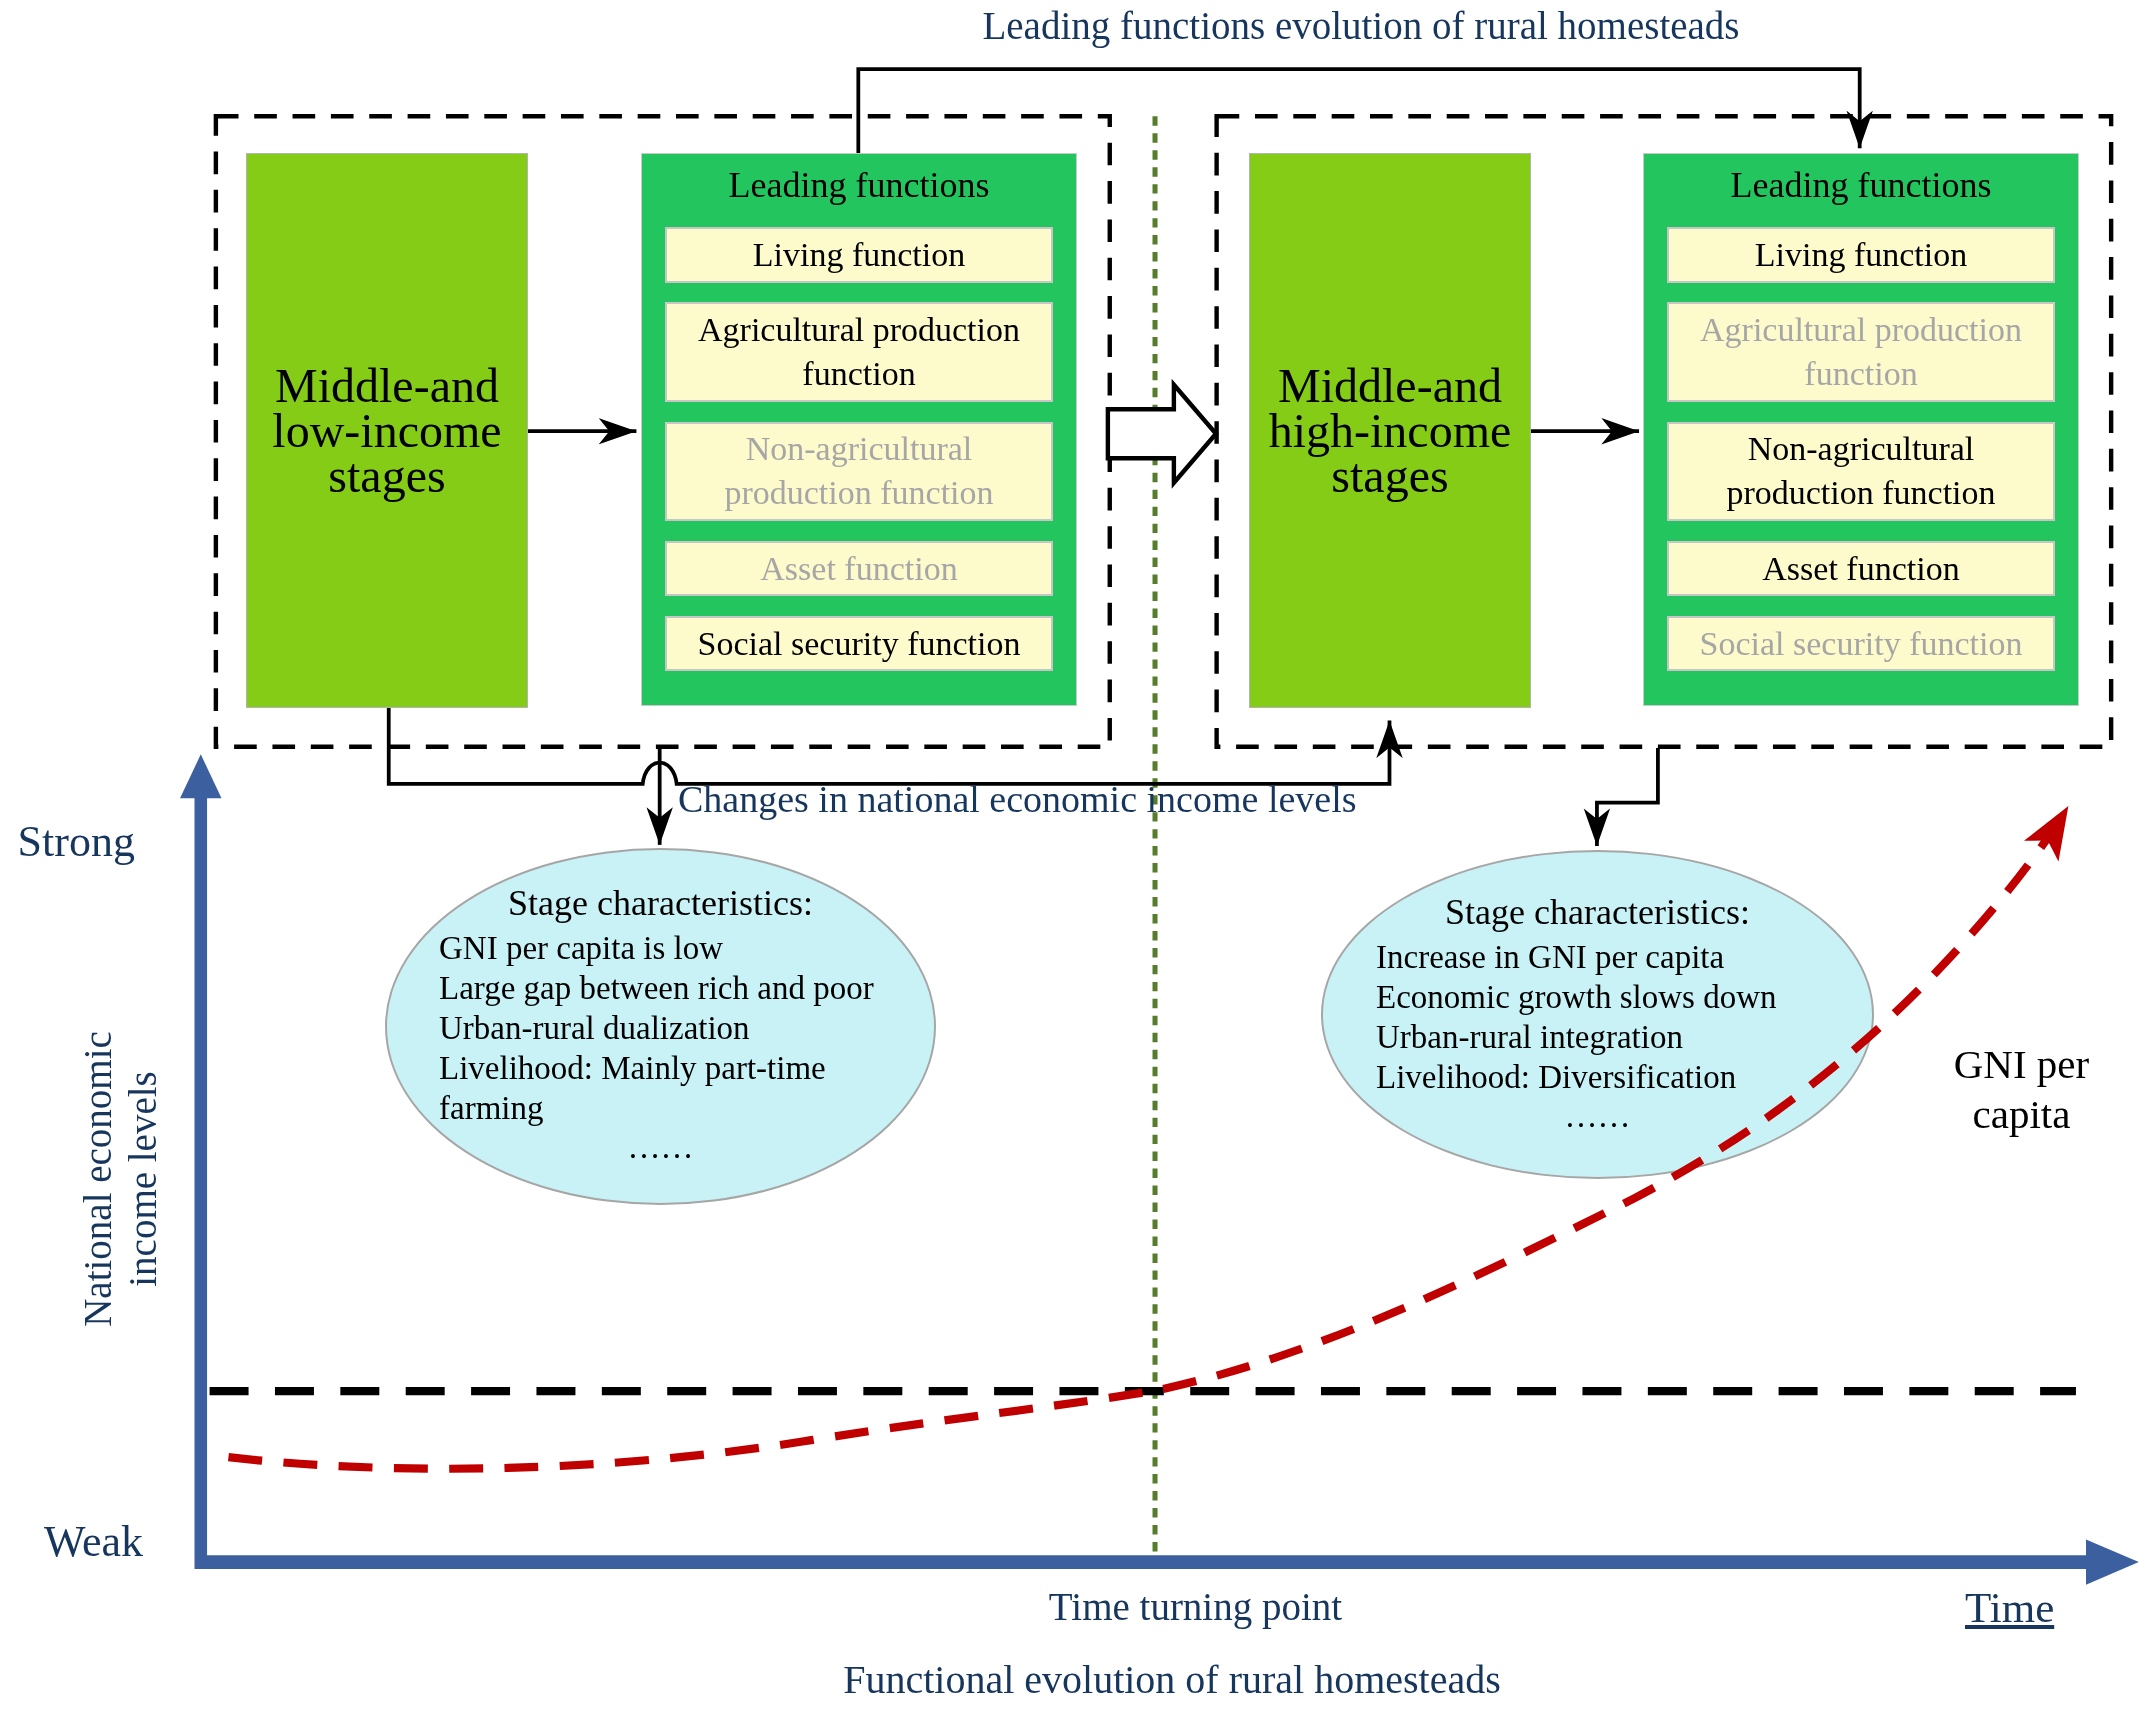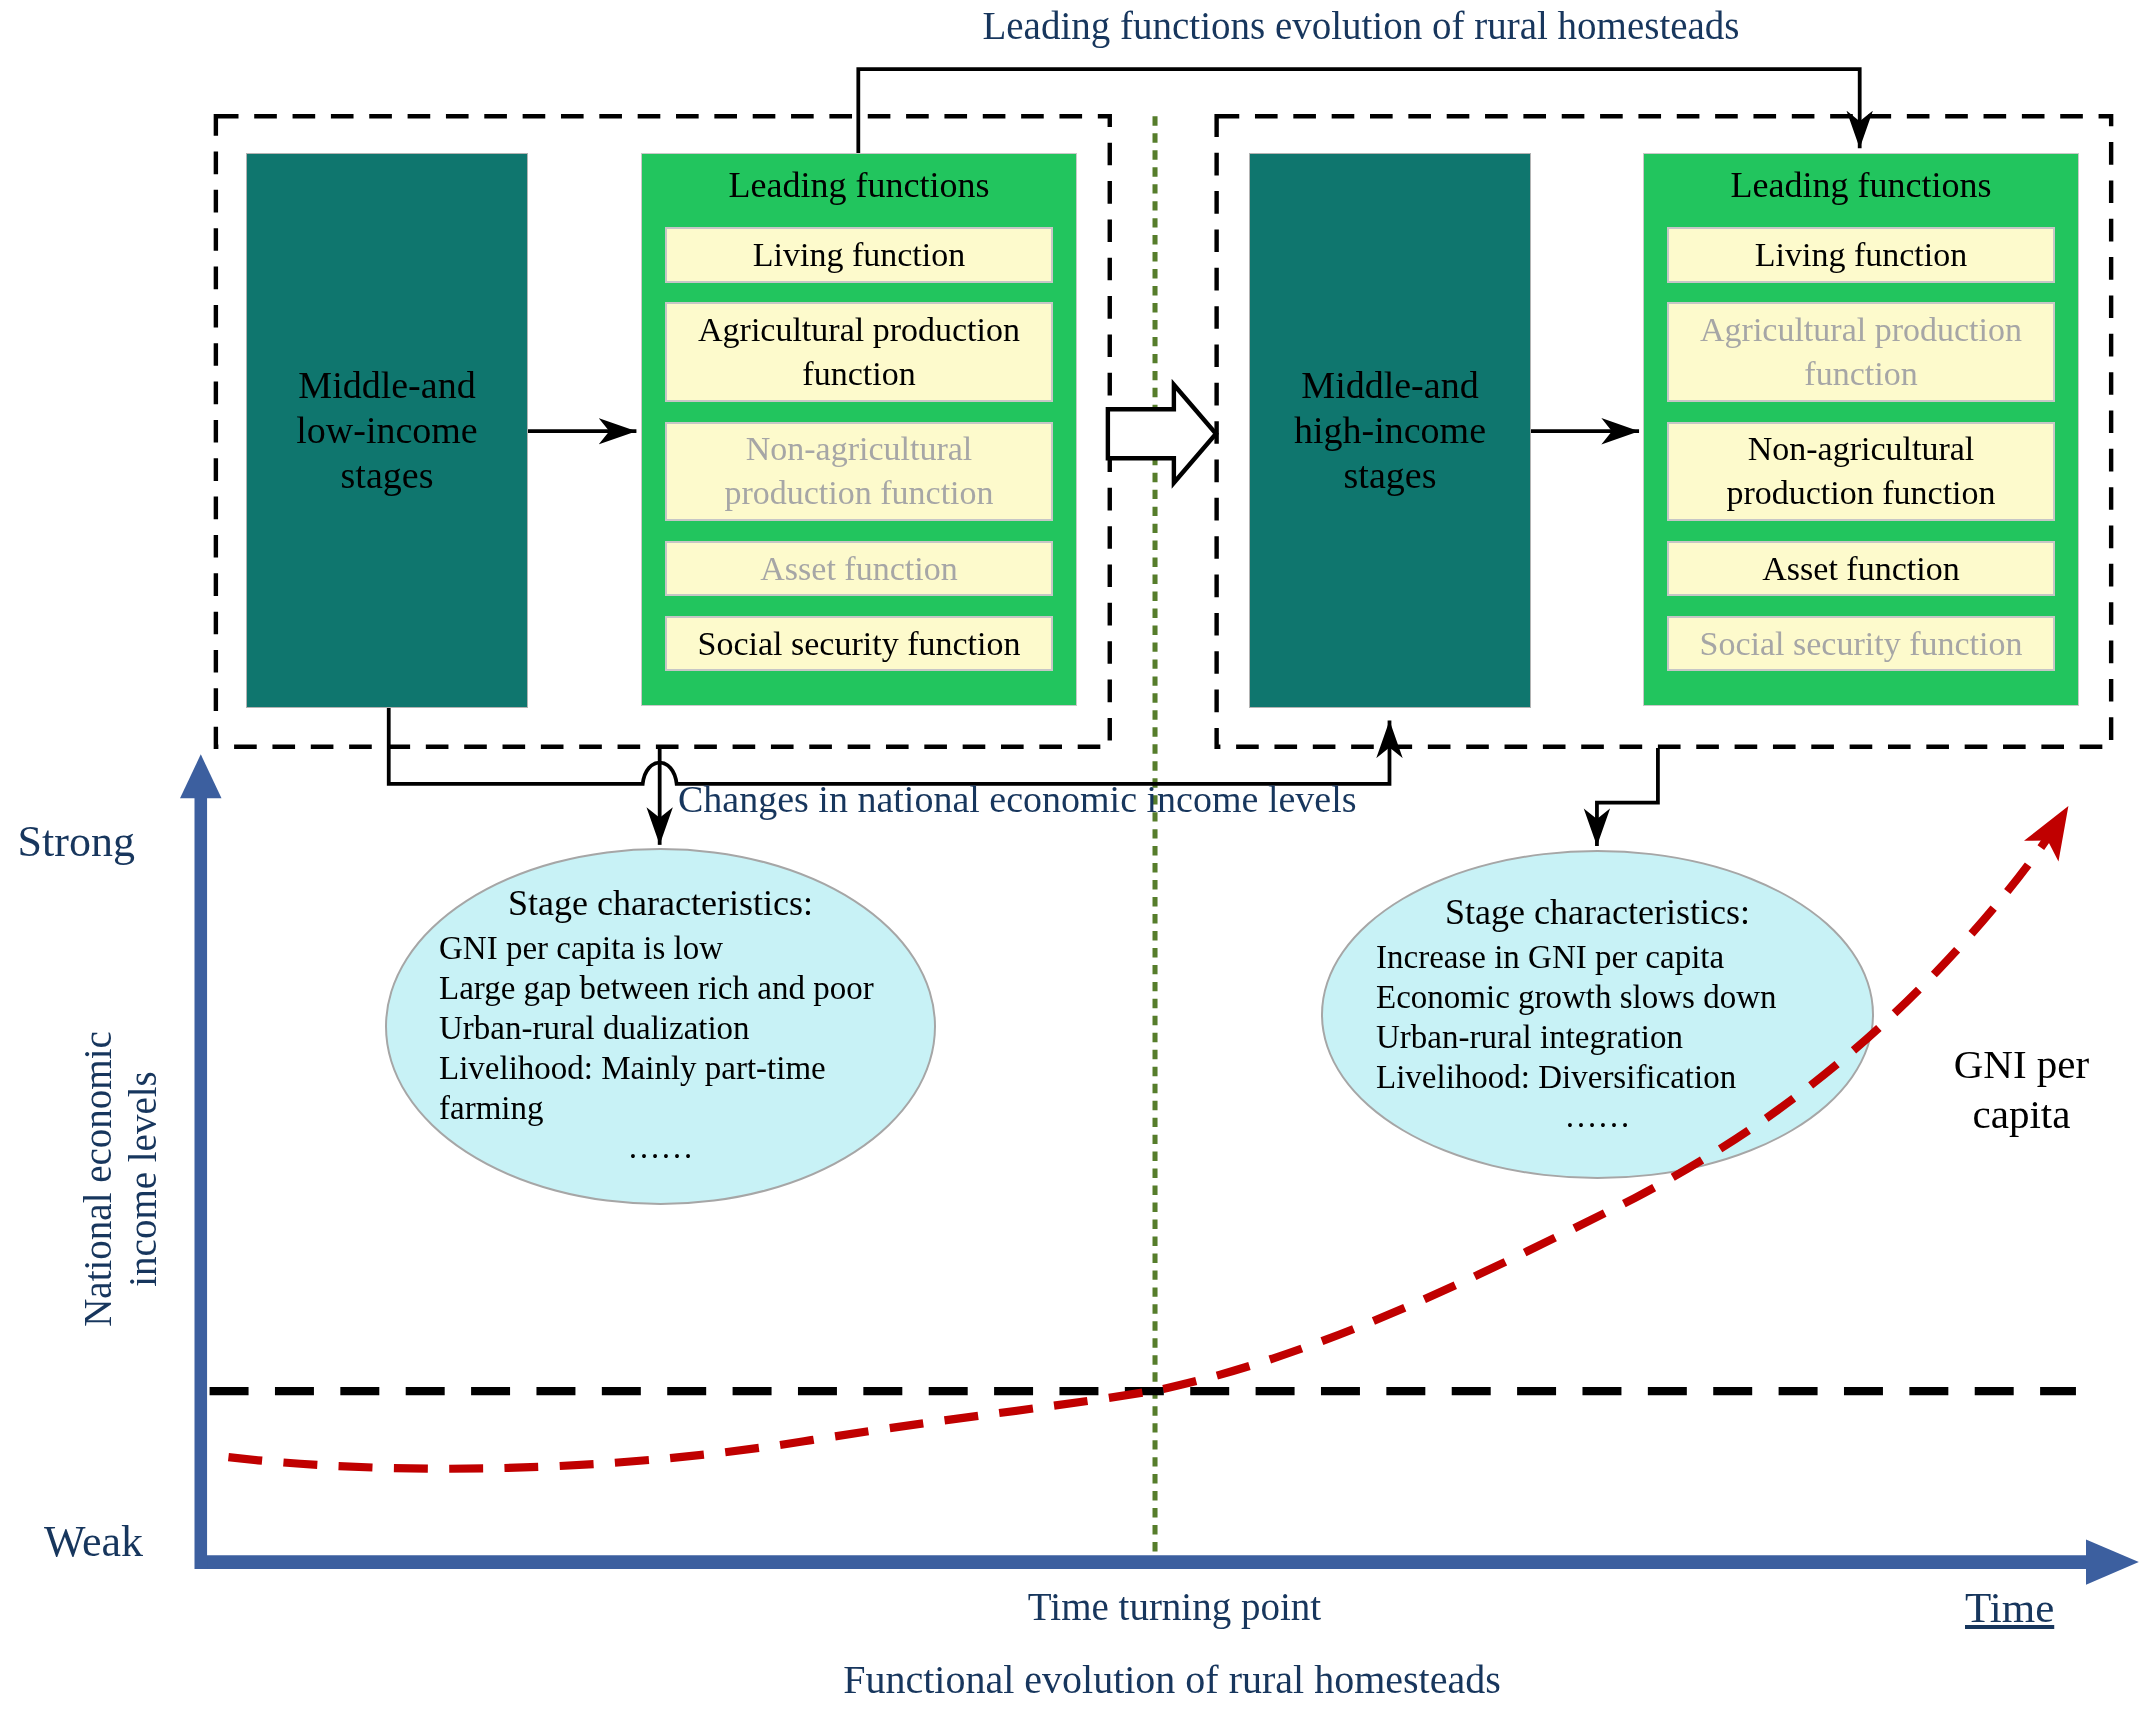--- a/index.html
+++ b/index.html
@@ -6,23 +6,23 @@
   #page{position:relative;width:2151px;height:1718px;background:#ffffff;overflow:hidden;
         font-family:"Liberation Serif","DejaVu Serif",serif;color:#000;}
   .abs{position:absolute;}
   .navy{color:#17365D;}
   svg.layer{position:absolute;left:0;top:0;}
   #layer1{z-index:1;}
   #content{z-index:2;}
   #layer2{z-index:3;pointer-events:none;}
 
   
-  .stage-box{background:#0f766e;border:1.9px solid #B3B3B3;display:flex;flex-direction:column;
+  .stage-box{background:#84cc16;border:1.9px solid #B3B3B3;display:flex;flex-direction:column;
              align-items:center;justify-content:center;text-align:center;
-             font-size:38px;line-height:45px;}
+             font-size:48px;line-height:45px;}
   
   .func-panel{background:#22c55e;border:1.9px solid #C9C9C9;box-sizing:border-box;
               display:flex;flex-direction:column;align-items:center;padding:8.8px 0 14px 0;}
   .func-title{font-size:36px;line-height:45px;text-align:center;}
   .func-list{flex:1;width:100%;display:flex;flex-direction:column;justify-content:space-evenly;align-items:center;}
   .func-box{width:388px;box-sizing:border-box;border:2.5px solid #C6C6C6;background:#FDFACC;
             padding:3.8px 29px;text-align:center;font-size:34px;line-height:44px;}
   .func-box.dim{color:#A6A6A6;}
 
   
@@ -143,21 +143,21 @@
       <div>National economic</div>
       <div>income levels</div>
     </div>
 
     <div class="abs" style="left:1905px;top:1039px;width:233px;text-align:center;font-size:41px;line-height:50px;">
       <div>GNI per</div>
       <div>capita</div>
     </div>
 
 
-    <div class="abs navy lbl" style="left:981px;top:1584px;width:387px;text-align:center;font-size:39px;">Time turning point</div>
+    <div class="abs navy lbl" style="left:1002px;top:1584px;width:387px;text-align:center;font-size:39px;">Time turning point</div>
 
     <div class="abs navy lbl" style="left:1965px;top:1583px;font-size:43px;text-decoration:underline;">Time</div>
 
     <div class="abs navy lbl" style="left:729px;top:1656px;width:886px;text-align:center;font-size:40px;">Functional evolution of rural homesteads</div>
   </div>
 
   <svg id="layer2" class="layer" width="2151" height="1718" viewBox="0 0 3421 2733">
     <defs>
       <marker id="arrR" markerUnits="userSpaceOnUse" markerWidth="100" markerHeight="80" refX="84" refY="32" orient="auto">
         <path d="M0,0 L84,32 L0,64 L20,32 Z" fill="#C00000"></path>

